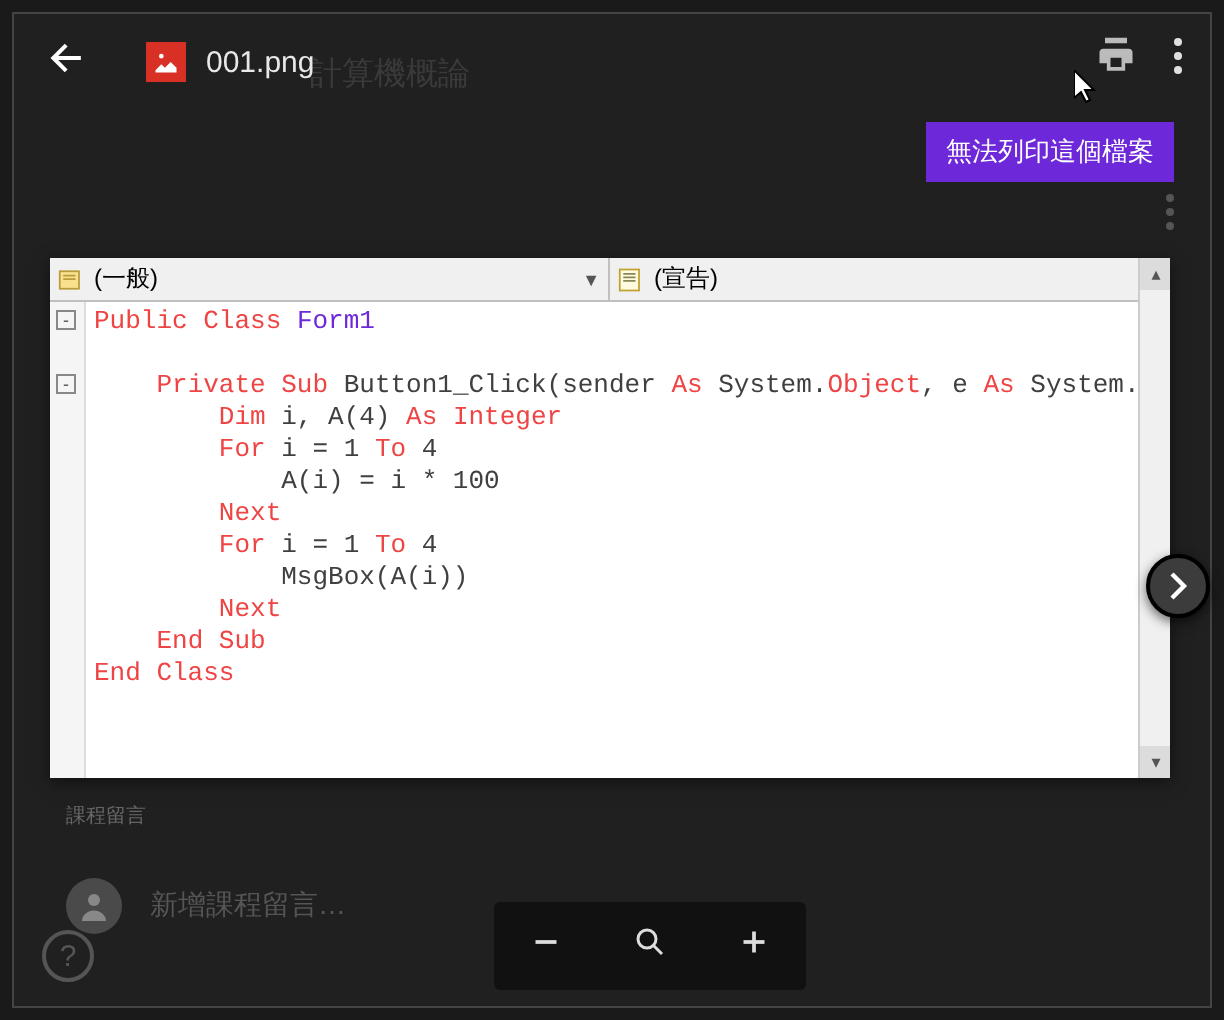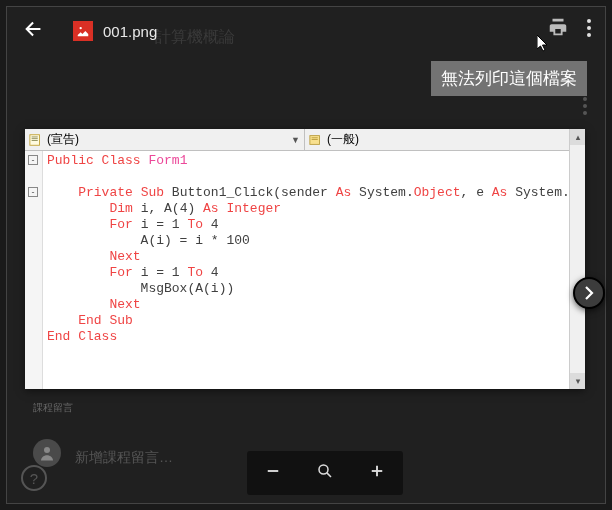--- a/index.html
+++ b/index.html
@@ -7,45 +7,45 @@
 .outer { position: absolute; inset: 6px; border: 1px solid #444; background: #202020; }
 .topbar { height: 48px; display: flex; align-items: center; padding: 0 16px; position: relative; }
 .back-arrow { color: #fff; cursor: pointer; }
 .file-badge { width: 20px; height: 20px; background: #d93025; margin-left: 28px; display: flex; align-items: center; justify-content: center; }
 .file-badge svg { width: 14px; height: 14px; }
 .filename { color: #e8e8e8; margin-left: 10px; font-size: 15px; }
 .topbar-right { position: absolute; right: 14px; top: 10px; display: flex; align-items: center; gap: 18px; }
 .print-btn { color: #bbb; cursor: pointer; position: relative; }
 .more-btn { color: #e0e0e0; cursor: pointer; }
 .cursor-arrow { position: absolute; right: 54px; top: 28px; pointer-events: none; z-index: 50; }
-.tooltip { position: absolute; right: 18px; top: 54px; background: #737373; color: #fff; font-size: 17px; padding: 6px 10px; z-index: 40; }
+.tooltip { position: absolute; right: 18px; top: 54px; background: #6d28d9; color: #fff; font-size: 13px; padding: 6px 10px; z-index: 40; }
 .dim-bg-text { position: absolute; left: 148px; top: 20px; color: #3a3a3a; font-size: 16px; z-index: 0; }
 .heading { color: #2a5a8a; font-size: 26px; font-weight: normal; position: absolute; left: 26px; top: 84px; }
 .side-dots { position: absolute; right: 18px; top: 90px; color: #555; cursor: pointer; }
 .code-window { position: absolute; left: 18px; top: 122px; width: 560px; height: 260px; background: #fff; box-shadow: 0 2px 8px rgba(0,0,0,0.5); overflow: hidden; }
 .dropbar { height: 22px; background: #f0f0f0; border-bottom: 1px solid #c0c0c0; display: flex; font-size: 12px; }
 .dropdown { display: flex; align-items: center; padding: 0 4px; border-right: 1px solid #c0c0c0; }
 .dd1 { flex: 1; }
 .dd2 { flex: 1; }
 .dd-icon { width: 14px; height: 14px; margin-right: 4px; display: inline-block; }
 .dd-arrow { margin-left: auto; font-size: 9px; color: #555; }
 .code-body { display: flex; height: calc(100% - 22px); }
 .gutter { width: 18px; background: #f5f5f5; border-right: 1px solid #ddd; position: relative; }
 .fold { position: absolute; left: 3px; width: 10px; height: 10px; border: 1px solid #888; font-size: 9px; line-height: 8px; text-align: center; color: #555; }
 .code-area { flex: 1; white-space: pre; font-family: Consolas, "Courier New", monospace; font-size: 13px; line-height: 16px; padding: 2px 4px; position: relative; overflow: hidden; }
 .kw-blue { color: #ef4444; }
-.kw-teal { color: #ec4899; }
+.kw-teal { color: #6d28d9; }
 .tx-black { color: #404040; }
 .code-scroll { position: absolute; right: 0; top: 0; width: 16px; height: 100%; background: #f0f0f0; border-left: 1px solid #ccc; }
 .scroll-btn { position: absolute; width: 16px; height: 16px; background: #dcdcdc; display: flex; align-items: center; justify-content: center; font-size: 9px; color: #555; }
 .scroll-top { top: 0; }
 .scroll-bot { bottom: 0; }
 .next-bubble { position: absolute; right: 0px; top: 270px; width: 32px; height: 32px; border-radius: 50%; background: #3c3c3c; display: flex; align-items: center; justify-content: center; color: #fff; cursor: pointer; border: 2px solid #000; box-shadow: 0 2px 6px rgba(0,0,0,0.6); }
 .comments-label { position: absolute; left: 26px; top: 394px; color: #666; font-size: 10px; }
-.comment-row { position: absolute; left: 26px; top: 432px; display: flex; align-items: flex-end; gap: 14px; }
+.comment-row { position: absolute; left: 26px; top: 432px; display: flex; align-items: center; gap: 14px; }
 .avatar { width: 28px; height: 28px; border-radius: 50%; background: #4a4a4a; display: flex; align-items: center; justify-content: center; }
 .avatar svg { width: 18px; height: 18px; }
 .comment-ph { color: #555; font-size: 14px; }
 .help-circle { position: absolute; left: 14px; bottom: 12px; width: 26px; height: 26px; border: 2px solid #555; border-radius: 50%; color: #555; display: flex; align-items: center; justify-content: center; font-size: 15px; }
 .zoombar { position: absolute; left: 240px; bottom: 8px; width: 156px; height: 44px; background: #111; border-radius: 3px; display: flex; align-items: center; justify-content: space-around; }
 .zoom-btn { color: #ddd; cursor: pointer; width: 36px; text-align: center; }
 </style>
 </head>
 <body>
 
@@ -92,41 +92,41 @@
   <div class="side-dots">
     <svg width="4" height="18" viewBox="0 0 4 18" fill="currentColor">
         <circle cx="2" cy="2" r="2"></circle>
         <circle cx="2" cy="9" r="2"></circle>
         <circle cx="2" cy="16" r="2"></circle>
       </svg>
   </div>
 
   <div class="code-window">
     <div class="dropbar">
+      <div class="dropdown dd1">
+        <span class="dd-icon">
+          <svg viewBox="0 0 16 16">
+              <rect x="1" y="3" width="11" height="10" fill="#f8e08e" stroke="#b89b3a"></rect>
+              <rect x="3" y="5" width="7" height="1" fill="#b89b3a"></rect>
+              <rect x="3" y="7" width="7" height="1" fill="#b89b3a"></rect>
+            </svg>
+        </span>
+        <span>(一般)</span>
+        <span class="dd-arrow">▼</span>
+      </div>
       <div class="dropdown dd2">
         <span class="dd-icon">
           <svg viewBox="0 0 16 16">
               <rect x="1" y="2" width="11" height="12" fill="#fffbe0" stroke="#c0a030"></rect>
               <rect x="3" y="4" width="7" height="1" fill="#885"></rect>
               <rect x="3" y="6" width="7" height="1" fill="#885"></rect>
               <rect x="3" y="8" width="7" height="1" fill="#885"></rect>
             </svg>
         </span>
         <span>(宣告)</span>
-        <span class="dd-arrow">▼</span>
-      </div>
-      <div class="dropdown dd1">
-        <span class="dd-icon">
-          <svg viewBox="0 0 16 16">
-              <rect x="1" y="3" width="11" height="10" fill="#f8e08e" stroke="#b89b3a"></rect>
-              <rect x="3" y="5" width="7" height="1" fill="#b89b3a"></rect>
-              <rect x="3" y="7" width="7" height="1" fill="#b89b3a"></rect>
-            </svg>
-        </span>
-        <span>(一般)</span>
         <span class="dd-arrow">▼</span>
       </div>
     </div>
     <div class="code-body">
       <div class="gutter">
         <div class="fold" style="top:4px">-</div>
         <div class="fold" style="top:36px">-</div>
       </div>
       <div class="code-area" id="code-area"><div><span class="kw-blue">Public Class</span><span class="tx-black"> </span><span class="kw-teal">Form1</span></div><div>&nbsp;</div><div><span class="tx-black">    </span><span class="kw-blue">Private Sub</span><span class="tx-black"> Button1_Click(sender </span><span class="kw-blue">As</span><span class="tx-black"> System.</span><span class="kw-blue">Object</span><span class="tx-black">, e </span><span class="kw-blue">As</span><span class="tx-black"> System.</span><span class="kw-teal">EventArg</span></div><div><span class="tx-black">        </span><span class="kw-blue">Dim</span><span class="tx-black"> i, A(4) </span><span class="kw-blue">As Integer</span></div><div><span class="tx-black">        </span><span class="kw-blue">For</span><span class="tx-black"> i = 1 </span><span class="kw-blue">To</span><span class="tx-black"> 4</span></div><div><span class="tx-black">            A(i) = i * 100</span></div><div><span class="tx-black">        </span><span class="kw-blue">Next</span></div><div><span class="tx-black">        </span><span class="kw-blue">For</span><span class="tx-black"> i = 1 </span><span class="kw-blue">To</span><span class="tx-black"> 4</span></div><div><span class="tx-black">            MsgBox(A(i))</span></div><div><span class="tx-black">        </span><span class="kw-blue">Next</span></div><div><span class="tx-black">    </span><span class="kw-blue">End Sub</span></div><div><span class="kw-blue">End Class</span></div></div>
       <div class="code-scroll">

